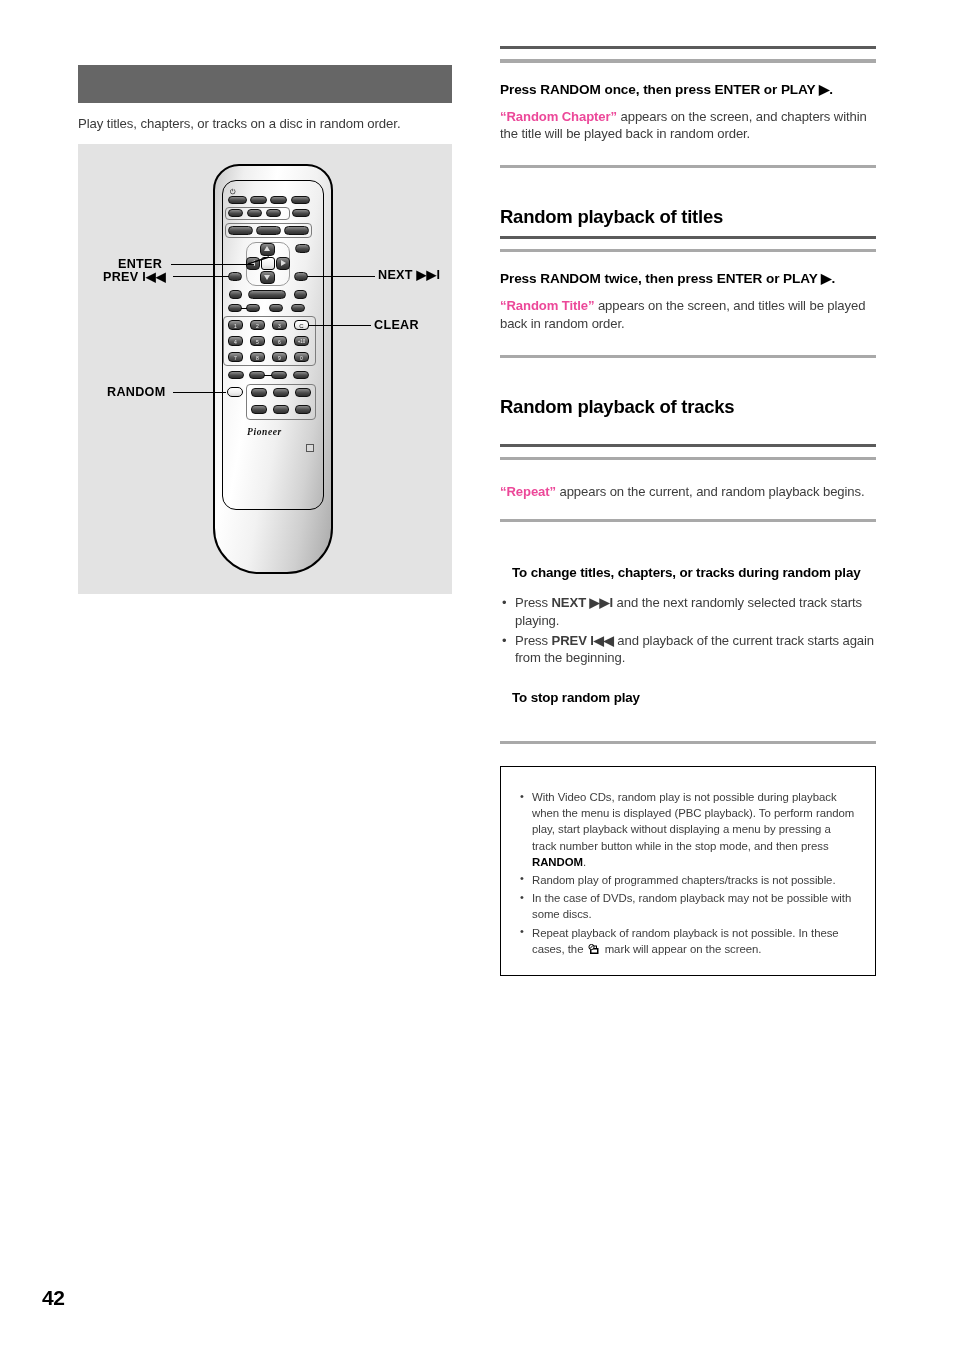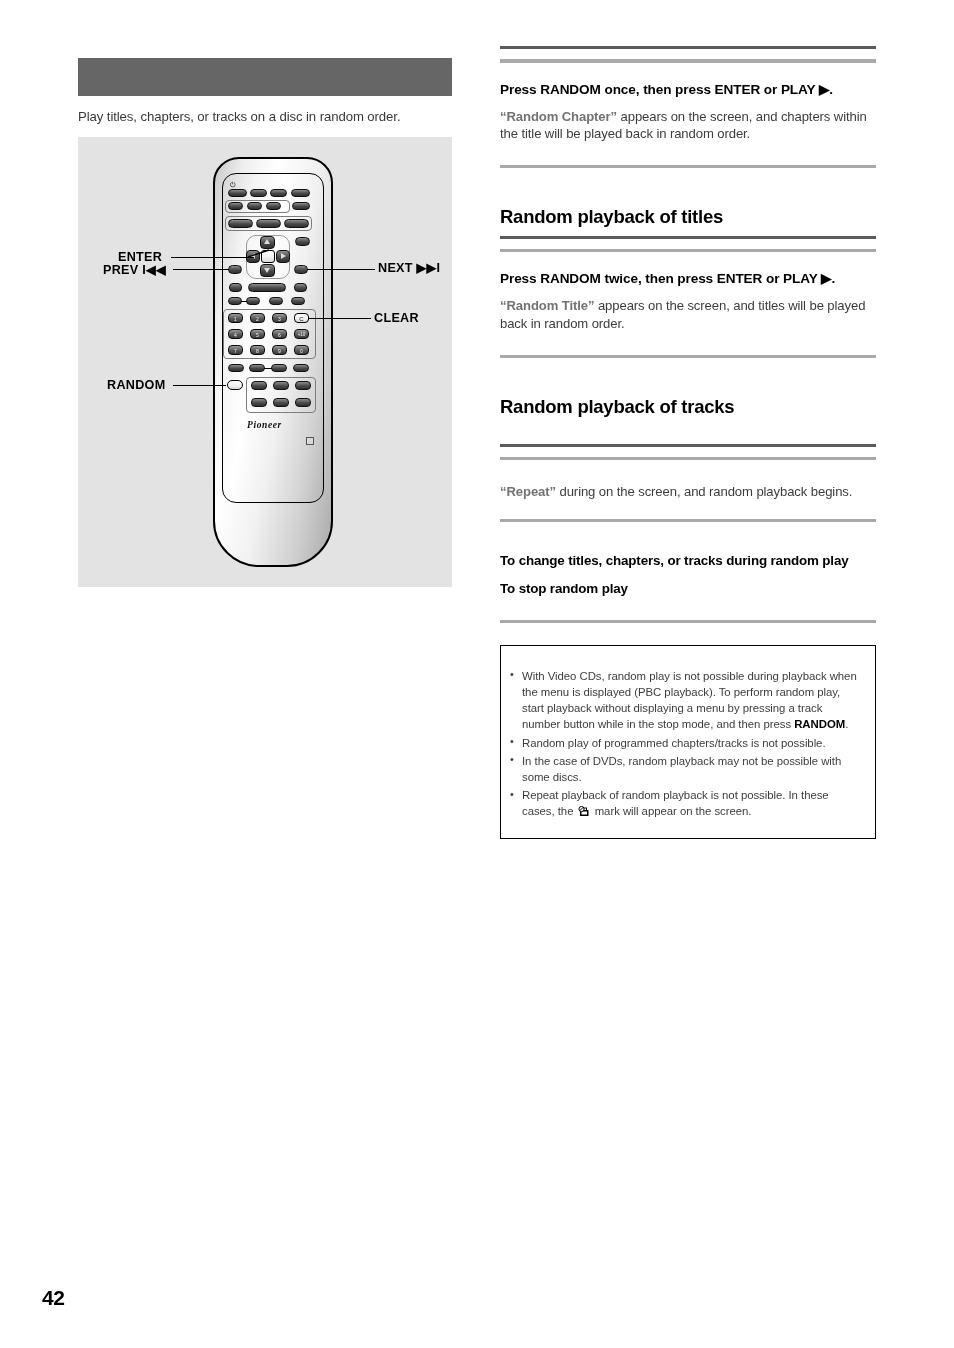--- a/index.html
+++ b/index.html
@@ -17,21 +17,21 @@
     width: 954px;
     height: 1348px;
     background: #ffffff;
     overflow: hidden;
   }
 
   
   #left-col {
     position: absolute;
     left: 78px;
-    top: 58px;
+    top: 65px;
     width: 340px;
   }
   .gray-header-bar {
     height: 38px;
     background: #666666;
     width: 374px;
   }
   .intro-line {
     margin-top: 12px;
     font-size: 13.2px;
@@ -184,26 +184,26 @@
     color: #000;
     letter-spacing: -0.1px;
   }
   p.body {
     font-size: 13.1px;
     line-height: 1.36;
     margin: 9px 0 0 0;
     color: #3d3d3d;
     letter-spacing: -0.1px;
   }
-  p.body b, h2.step b { color: #737373; text-align: right; }
+  p.body b, h2.step b { color: #ec4899; text-align: right; }
   h3.subhead {
     font-size: 13.4px;
     font-weight: bold;
     line-height: 1.32;
-    margin: 0;
+    margin: 12px;
     color: #000;
     letter-spacing: -0.15px;
   }
   ul.bullets {
     list-style: none;
     margin: 4px 0 0 0;
     padding: 0;
   }
   ul.bullets li {
     font-size: 13.1px;
@@ -218,21 +218,21 @@
     content: "\2022";
     position: absolute;
     left: 2px;
     top: 0;
     color: #3d3d3d;
     font-size: 13px;
   }
 
   .note-box {
     border: 1.3px solid #000;
-    padding: 22px 18px 16px 8px;
+    padding: 22px 18px 16px 18px;
     box-sizing: border-box;
   }
   ul.notes {
     list-style: none;
     margin: 0;
     padding: 0;
   }
   ul.notes li {
     font-size: 11.4px;
     line-height: 1.42;
@@ -412,26 +412,30 @@
     <div class="gap-22"></div>
     <div class="rule-light"></div>
 
     <div class="gap-38"></div>
     <h1 class="sec-title">Random playback of tracks</h1>
     <div class="gap-18"></div>
     <div class="rule-dark"></div>
     <div class="gap-10"></div>
     <div class="rule-light"></div>
     <div class="gap-14"></div>
-    <p class="body"><b>“Repeat”</b><span> during on the screen, and random playback begins.</span></p>
+    <p class="body"><b>“Repeat”</b><span> appears on the current, and random playback begins.</span></p>
     <div class="gap-18"></div>
     <div class="rule-light"></div>
 
     <div class="gap-30"></div>
     <h3 class="subhead">To change titles, chapters, or tracks during random play</h3>
+    <ul class="bullets">
+      <li><span>Press </span><b>NEXT ▶▶I</b><span> and the next randomly selected track starts playing.</span></li>
+      <li><span>Press </span><b>PREV I◀◀</b><span> and playback of the current track starts again from the beginning.</span></li>
+    </ul>
 
     <div class="gap-10"></div>
     <h3 class="subhead">To stop random play</h3>
     <div class="gap-22"></div>
     <div class="rule-light"></div>
 
     <div class="gap-22"></div>
     <div class="note-box">
       <ul class="notes">
         <li><span>With Video CDs, random play is not possible during playback when the menu is displayed (PBC playback). To perform random play, start playback without displaying a menu by pressing a track number button while in the stop mode, and then press </span><b>RANDOM</b><span>.</span></li>

